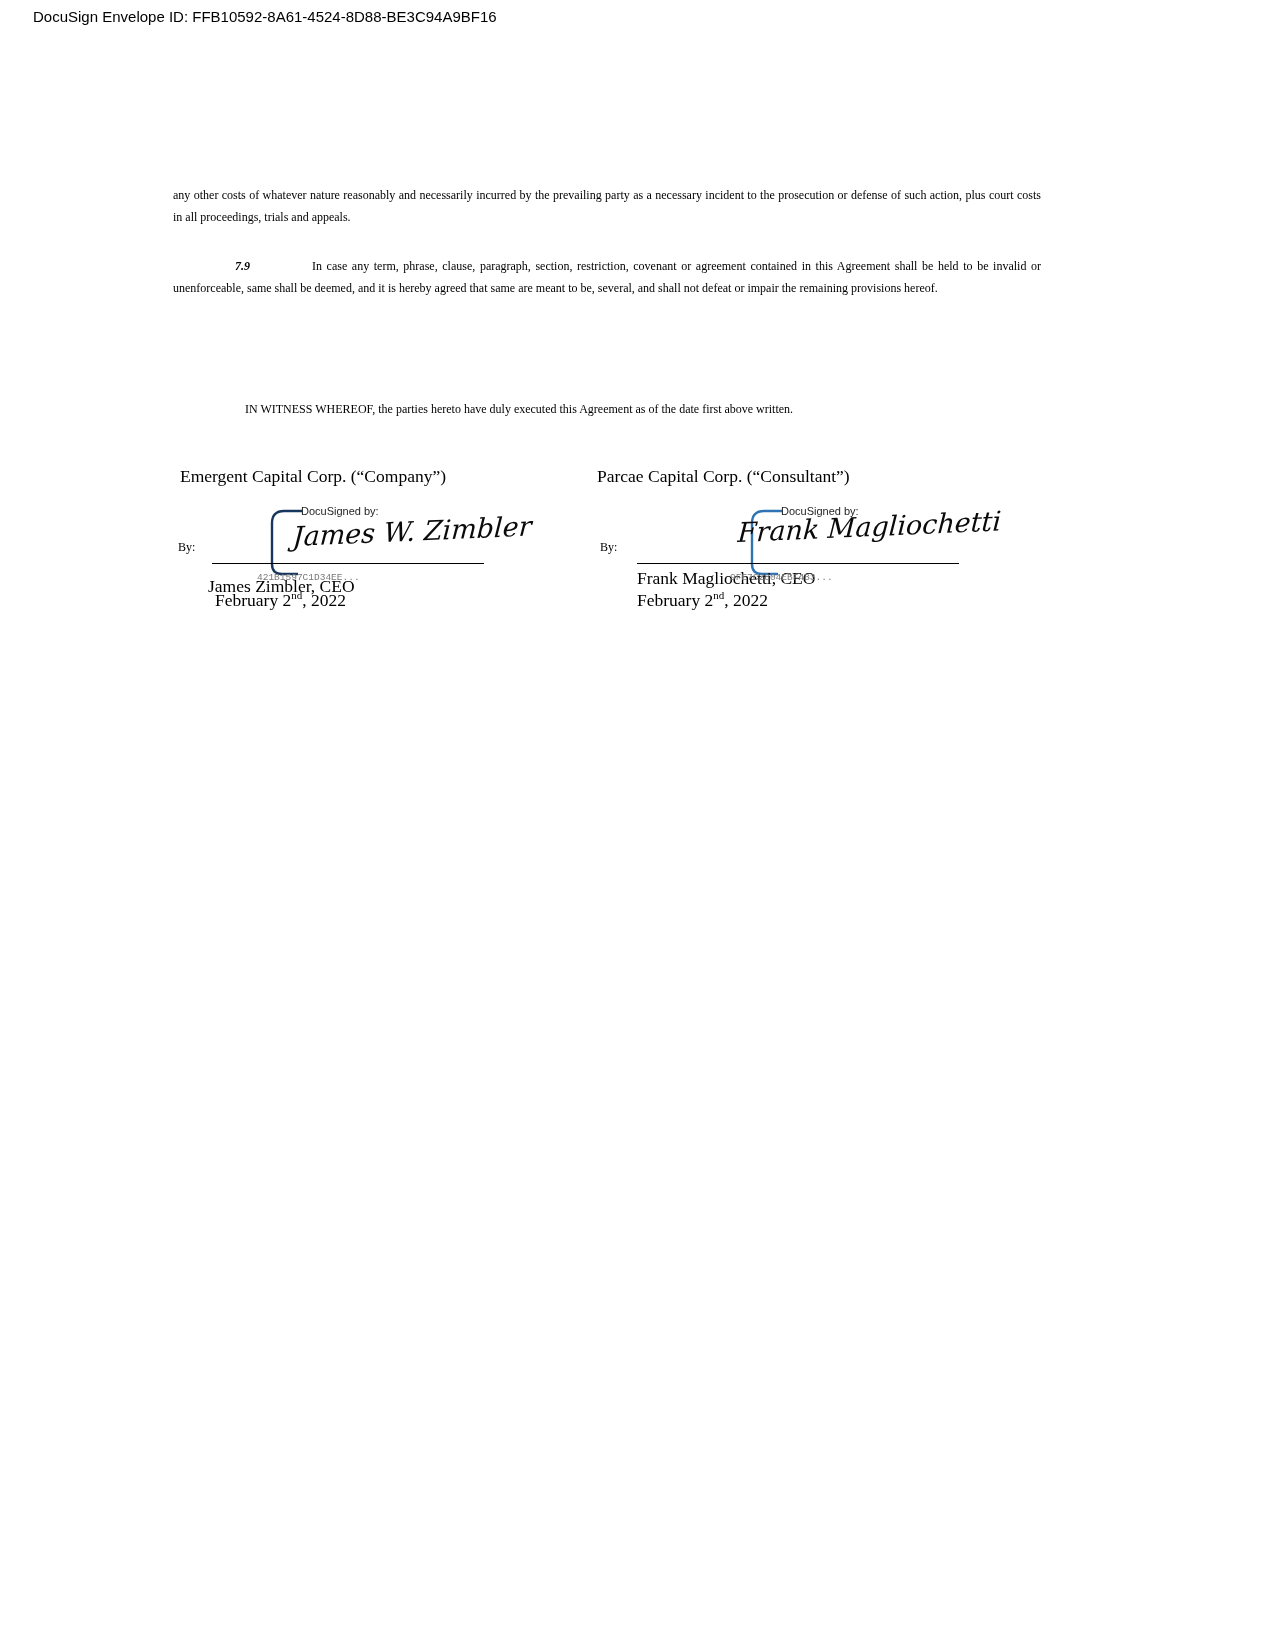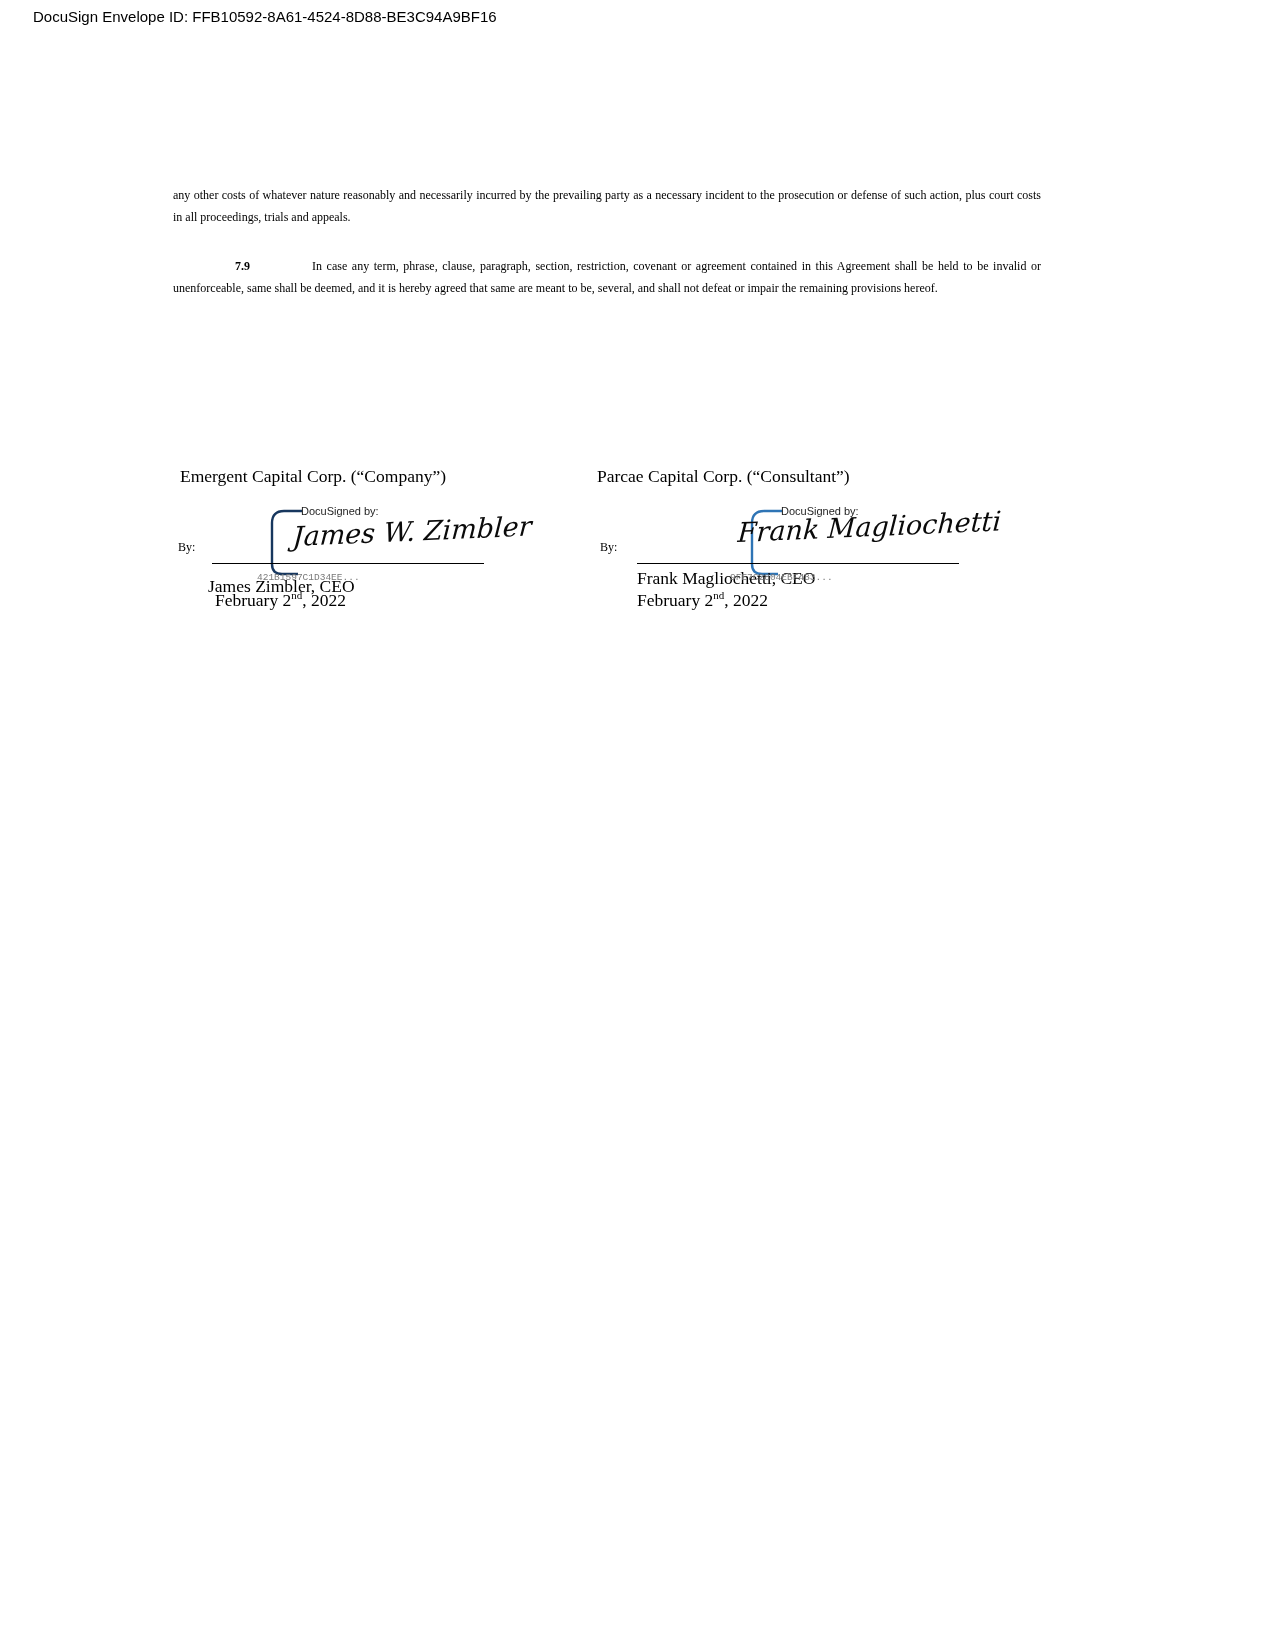--- a/index.html
+++ b/index.html
@@ -16,21 +16,21 @@
     font-family:"Liberation Sans", sans-serif;
     font-size:15px;color:#000;white-space:nowrap;
   }
   .body-par{
     position:absolute;left:173px;width:868px;
     font-size:12px;line-height:22px;
     text-align:justify;margin:0;
   }
   .p1{top:184px;}
   .p79{top:255px;}
-  .p79 .sec-num{font-weight:bold;}
+  .p79 .sec-num{font-weight:bold;font-style:italic;}
   .tab-sp{display:inline-block;width:62px;}
   .tab-sp2{display:inline-block;width:72px;}
   .pwit{top:398px;}
   .party{
     position:absolute;top:466px;font-size:17.5px;white-space:nowrap;
   }
   .party-left{left:180px;}
   .party-right{left:597px;}
 
   .ds-label{
@@ -77,20 +77,21 @@
 <body>
 
 <div class="page">
 
   <div class="envelope-id">DocuSign Envelope ID: FFB10592-8A61-4524-8D88-BE3C94A9BF16</div>
 
   <p class="body-par p1">any other costs of whatever nature reasonably and necessarily incurred by the prevailing party as a necessary incident to the prosecution or defense of such action, plus court costs in all proceedings, trials and appeals.</p>
 
   <p class="body-par p79"><span class="tab-sp"></span><span class="sec-num">7.9</span><span class="tab-sp"></span><span>In case any term, phrase, clause, paragraph, section, restriction, covenant or agreement contained in this Agreement shall be held to be invalid or unenforceable, same shall be deemed, and it is hereby agreed that same are meant to be, several, and shall not defeat or impair the remaining provisions hereof.</span></p>
 
+  <p class="body-par pwit"><span class="tab-sp2"></span><span>IN WITNESS WHEREOF, the parties hereto have duly executed this Agreement as of the date first above written.</span></p>
 
   <div class="party party-left">Emergent Capital Corp. (“Company”)</div>
   <div class="party party-right">Parcae Capital Corp.  (“Consultant”)</div>
 
   <svg class="ds-bracket" style="left:262px;top:504px;" width="46" height="80">
     <path d="M 40 7 H 22 Q 10 7 10 19 V 60 Q 10 70 20 70 H 36" fill="none" stroke-width="2.4" stroke="#17375e"></path>
   </svg>
   <div class="ds-label" style="left:301px;top:505px;">DocuSigned by:</div>
   <div class="sig-script" style="left:292px;top:521px;">James W. Zimbler</div>
   <div class="by-label" style="left:178px;top:540px;">By:</div>

